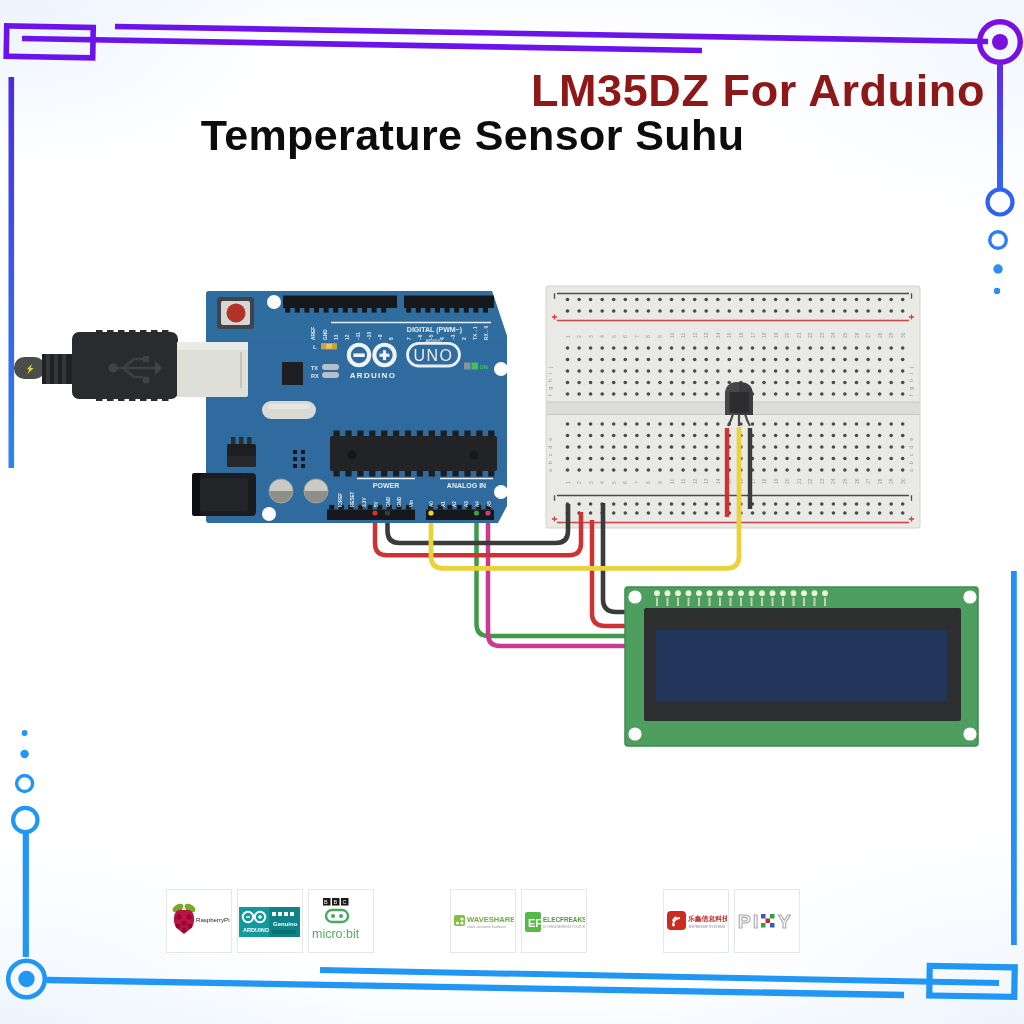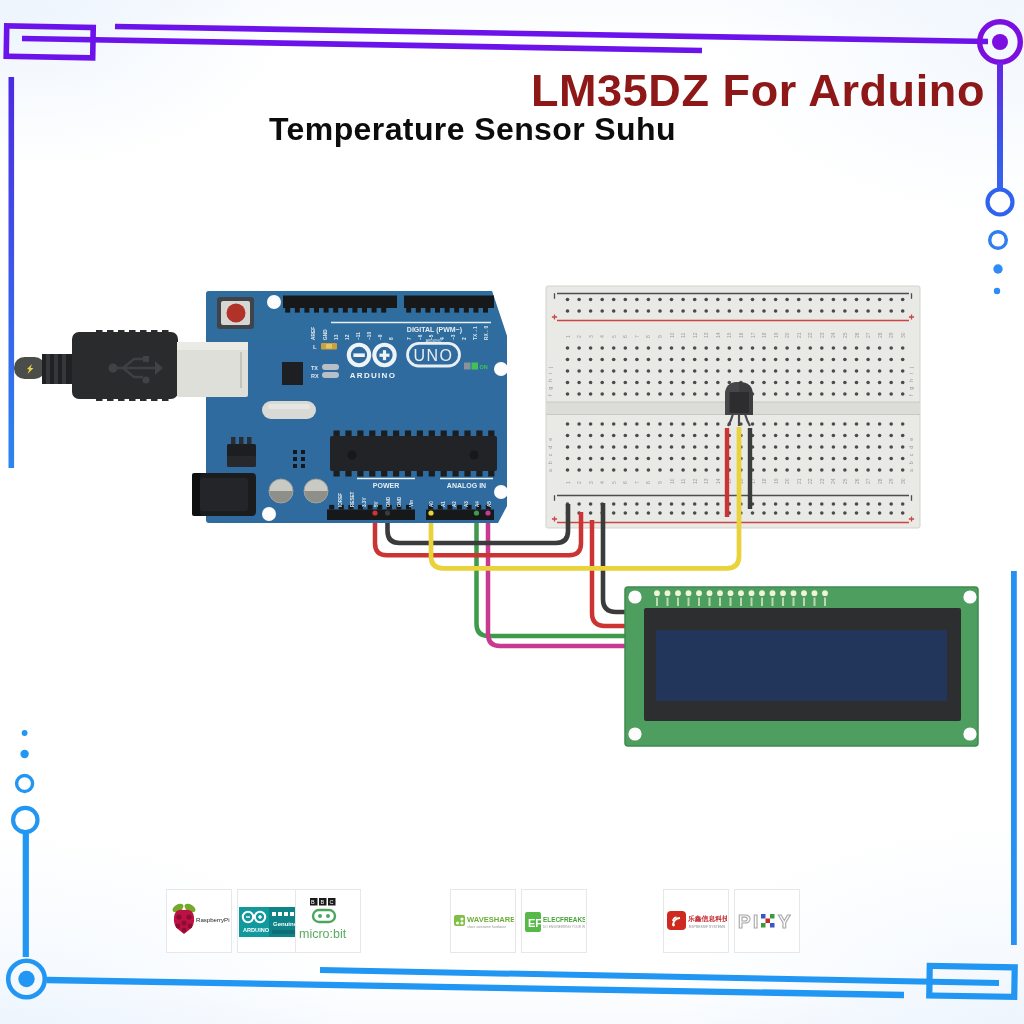--- a/index.html
+++ b/index.html
@@ -9,21 +9,21 @@
   #bgtint{position:absolute;inset:0;
     background:
       radial-gradient(380px 200px at 20px 30px, rgba(205,225,250,.30), rgba(255,255,255,0) 70%),
       radial-gradient(420px 240px at 1010px 50px, rgba(208,228,252,.26), rgba(255,255,255,0) 70%),
       radial-gradient(500px 260px at 10px 1015px, rgba(208,228,252,.28), rgba(255,255,255,0) 70%),
       radial-gradient(500px 260px at 1015px 1005px, rgba(208,228,252,.28), rgba(255,255,255,0) 70%),
       linear-gradient(180deg, rgba(238,245,253,.35) 0%, rgba(255,255,255,0) 5%, rgba(255,255,255,0) 95%, rgba(238,245,253,.4) 100%);}
   .t1{position:absolute;left:15px;top:65px;width:970px;text-align:right;
       color:#8e1717;font-weight:bold;font-size:45px;letter-spacing:0.6px;}
   .t2{position:absolute;left:0;top:111px;width:945px;text-align:center;
-      color:#0c0c0c;font-weight:bold;font-size:32px;letter-spacing:0.4px;}
+      color:#0c0c0c;font-weight:bold;font-size:43px;letter-spacing:0.4px;}
   #logos{position:absolute;left:95px;top:889px;width:860px;height:65px;}
   .tile{position:absolute;top:0;width:66px;height:64px;background:#fff;
         border:1px solid #e7e7e7;box-sizing:border-box;overflow:hidden;}
 </style>
 </head>
 <body>
 <div id="bgtint"></div>
 
 <svg id="main" width="1024" height="1024" viewBox="0 0 1024 1024" style="position:absolute;left:0;top:0">
   <defs>
@@ -883,21 +883,21 @@
 <text x="5" y="42" font-size="5.6" font-weight="bold" fill="#fff" font-family="Liberation Sans">ARDUINO</text>
 <g fill="#fff">
           <rect x="34" y="22" width="4" height="4"></rect>
           <rect x="40" y="22" width="4" height="4"></rect>
           <rect x="46" y="22" width="4" height="4"></rect>
           <rect x="52" y="22" width="4" height="4"></rect>
         </g>
 <text x="35" y="36" font-size="6" font-weight="bold" fill="#fff" font-family="Liberation Sans">Genuino</text>
 <rect x="34" y="40" width="24" height="4" fill="#0b6f74"></rect>
 </svg></div>
-<div class="tile" style="left:200px">
+<div class="tile" style="left:213px">
 <svg width="63" height="62" viewBox="0 0 63 62">
 <g font-family="Liberation Sans">
 <rect x="14" y="8" width="7.5" height="7.5" fill="#1a1a1a"></rect>
           <rect x="23" y="8" width="7.5" height="7.5" fill="#1a1a1a"></rect>
           <rect x="32" y="8" width="7.5" height="7.5" fill="#1a1a1a"></rect>
 <text x="15" y="14" font-size="5.5" fill="#fff">B</text>
           <text x="24.5" y="14" font-size="5.5" fill="#fff">B</text>
           <text x="33.5" y="14" font-size="5.5" fill="#fff">C</text>
 <rect x="17" y="20" width="22" height="12" rx="6" fill="none" stroke="#4aa85e" stroke-width="2.4"></rect>
 <circle cx="24" cy="26" r="2" fill="#4aa85e"></circle>

